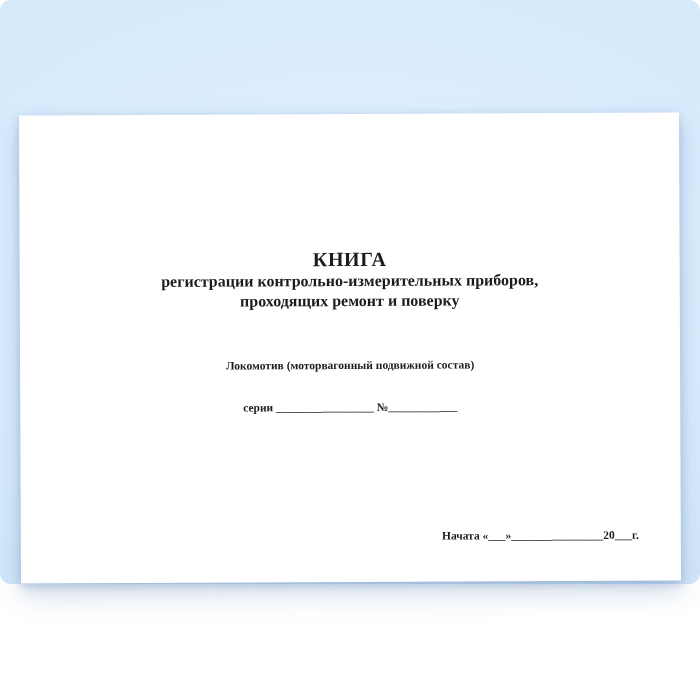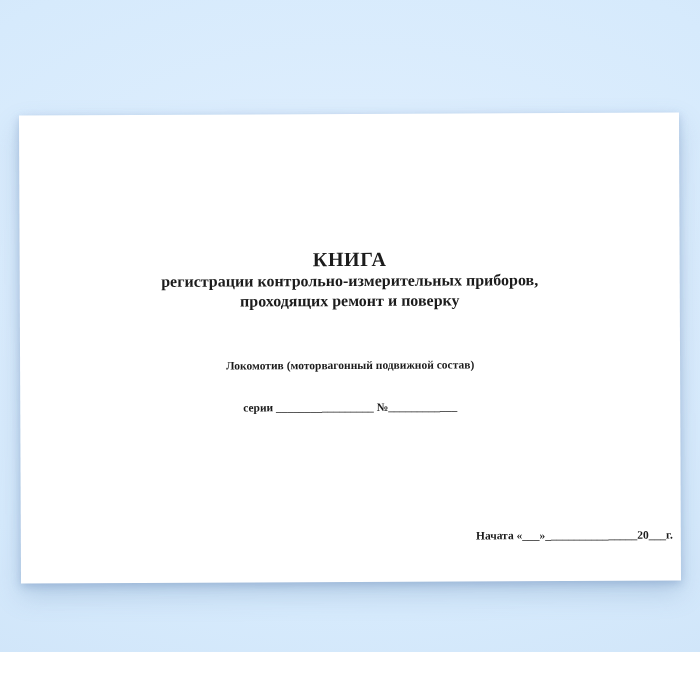--- a/index.html
+++ b/index.html
@@ -8,26 +8,27 @@
   }
   body {
     width: 700px;
     height: 700px;
     overflow: hidden;
     font-family: "Liberation Serif", serif;
   }
   .scene {
     position: relative;
     width: 700px;
-    height: 652px;
+    height: 584px;
     background:
       radial-gradient(ellipse 130% 95% at 50% 42%,
         #e2f0fe 0%,
         var(--backdrop, #d6eafc) 55%,
         #c9dff5 100%);
+    border-radius: 11px;
   }
   .sheet {
     position: absolute;
     left: 20px;
     top: 114px;
     width: 660px;
     height: 468px;
     background: var(--paper, #ffffff);
     transform: rotate(-0.25deg);
     box-shadow:
@@ -60,21 +61,21 @@
     right: 0;
     text-align: center;
     font-size: 11.5px;
     line-height: 14px;
     font-weight: bold;
     white-space: pre;
   }
   .dates-block {
     position: absolute;
     top: 367px;
-    right: 8px;
+    right: 42px;
     text-align: right;
     font-size: 11.5px;
     line-height: 22px;
     font-weight: bold;
     white-space: pre;
   }
 </style>
 </head>
 <body>
 

